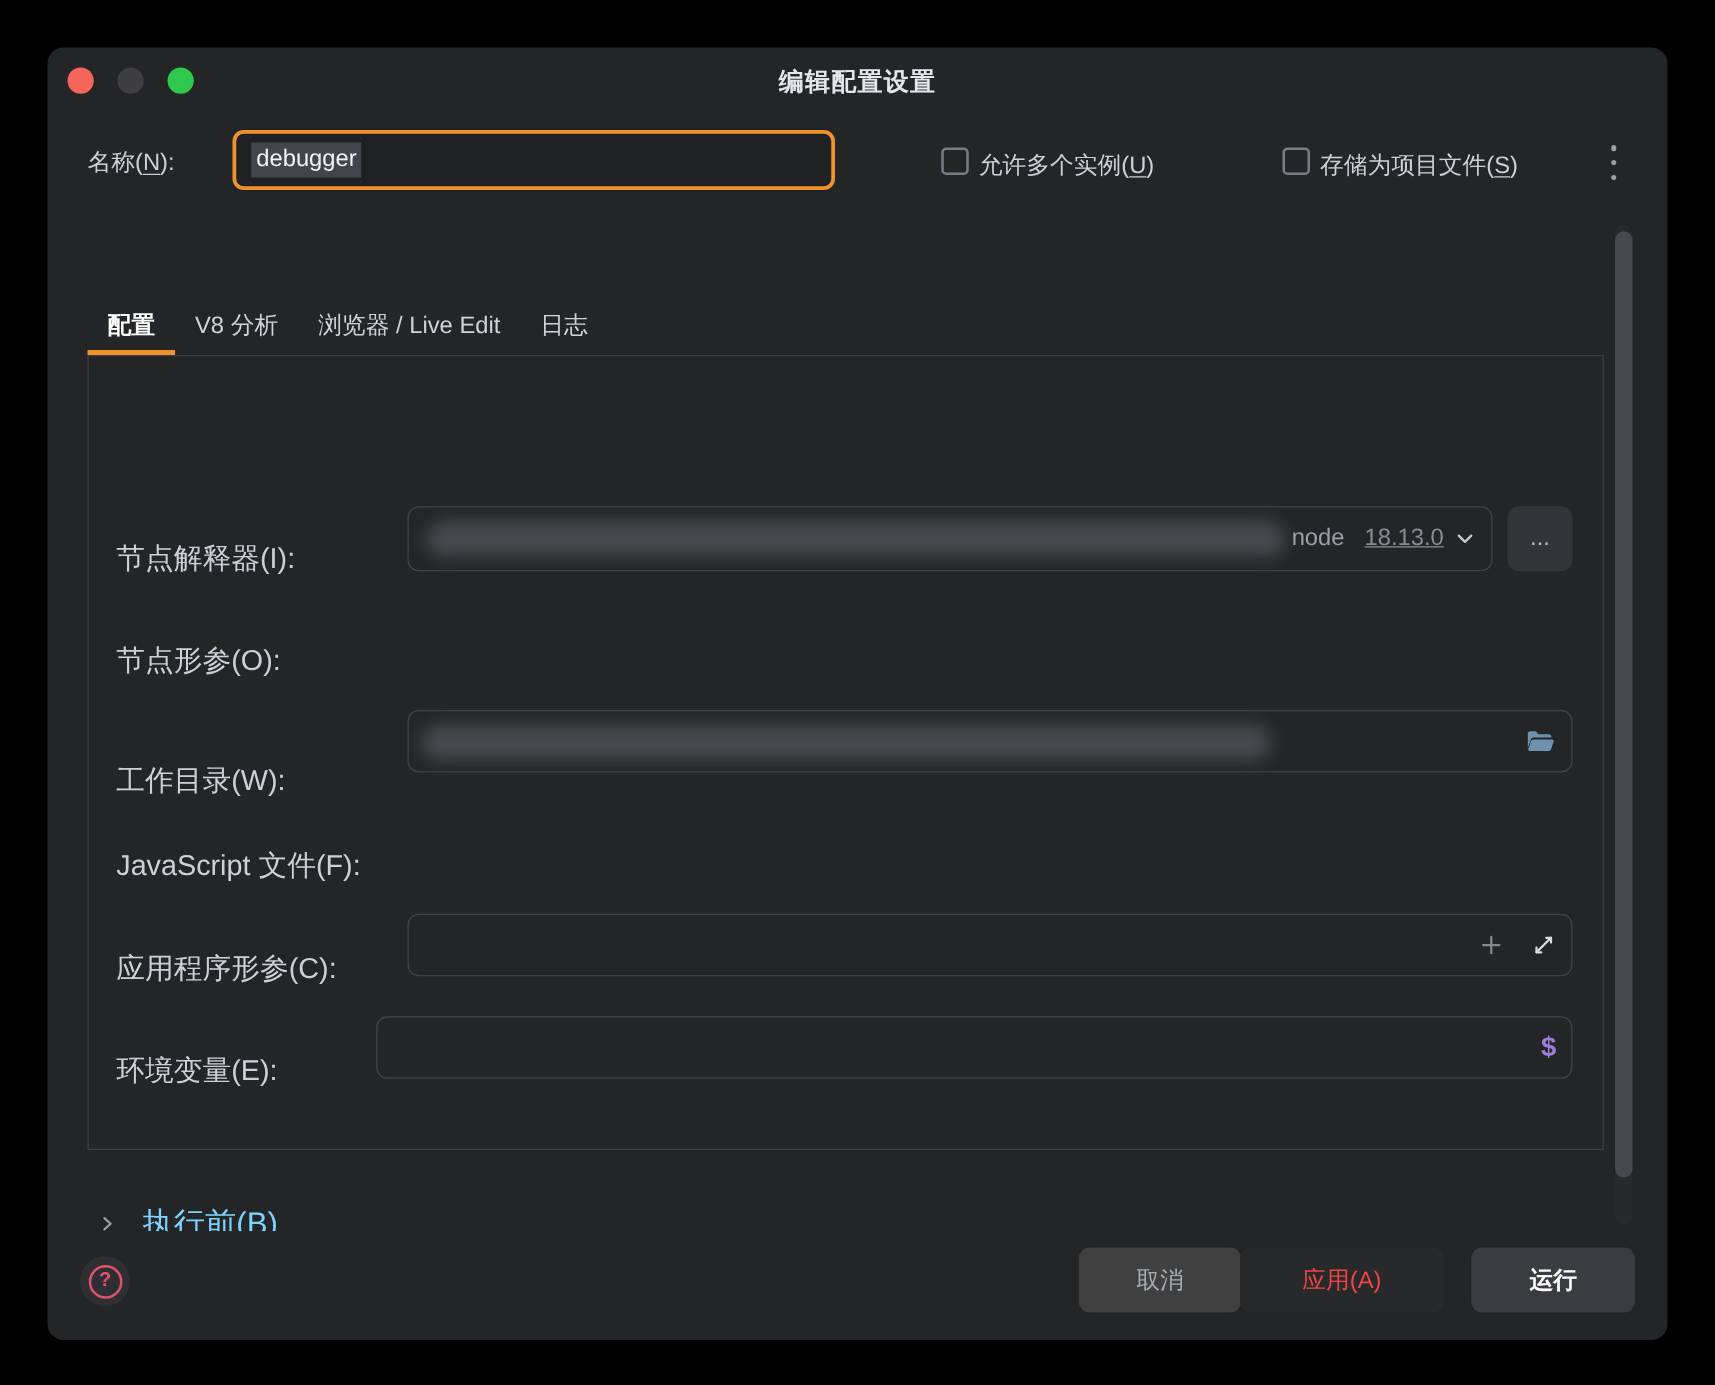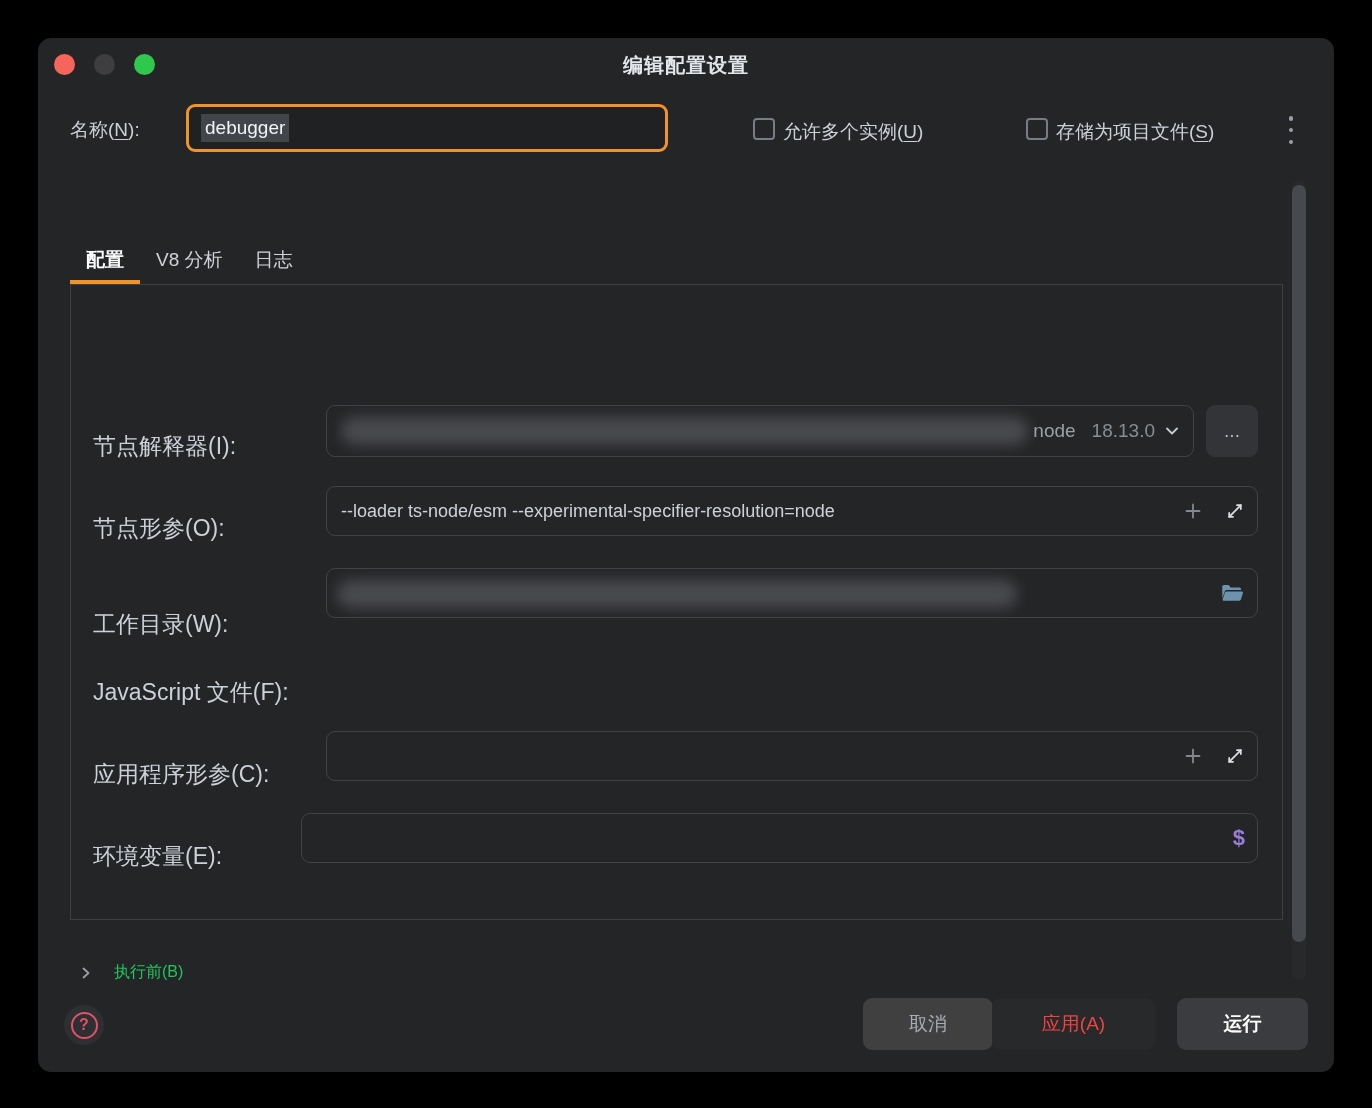--- a/index.html
+++ b/index.html
@@ -35,29 +35,29 @@
   .tab { padding:0 16px; height:48px; display:flex; align-items:center; font-size:19px; color:#CFD3D9; position:relative; cursor:pointer; }
   .tab.active { color:#FFFFFF; font-weight:700; }
   .tab.active::after { content:""; position:absolute; left:0; right:0; bottom:0; height:4px; background:#F0932D; }
   
   .panel { position:absolute; left:32px; top:104px; width:1213px; height:636px; border:1px solid #3E4144; background:transparent; }
   .frow-label { position:absolute; left:22px; color:#CCD1D8; font-size:23px; }
   .field { position:absolute; left:255px; width:932px; height:50px; border:1px solid #3F4347; border-radius:9px; display:flex; align-items:center; padding:0 14px; color:#CED2D8; font-size:18px; }
   .redact { position:absolute; top:11px; height:28px; border-radius:14px; background:#54575B; opacity:.75; filter:blur(7px); }
   .combo-right { position:absolute; right:12px; top:0; height:100%; display:flex; align-items:center; gap:16px; }
   .rt-name { color:#9AA0A6; font-size:19px; }
-  .rt-ver { color:#888E95; font-size:19px; }
+  .rt-ver { color:#888E95; font-size:19px;text-decoration:underline; }
   .icon-btns { position:absolute; right:12px; top:0; height:100%; display:flex; align-items:center; gap:22px; }
   .more-btn { position:absolute; left:1135px; width:52px; height:52px; border-radius:9px; background:#323437; color:#B9BDC3; font-size:19px; display:flex; align-items:center; justify-content:center; cursor:pointer; }
   .dollar { color:#9B7EDB; font-size:22px; font-weight:700; }
   
   .before-clip { position:absolute; left:32px; top:768px; width:420px; height:37px; overflow:hidden; }
   .before-row { position:absolute; top:14px; left:8px; display:flex; align-items:center; gap:20px; }
   .before-row .chev { color:#9AA0A6; }
-  .before-row .blabel { color:#22c55e; font-size:16px; }
+  .before-row .blabel { color:#7dd3fc; font-size:25px; }
   
   .sb-track { position:absolute; left:1254px; top:142px; width:14px; height:800px; background:#28292B; border-radius:7px; }
   .sb-thumb { position:absolute; left:1254px; top:147px; width:14px; height:757px; background:#46494D; border-radius:7px; }
   
   .help { position:absolute; left:26px; top:967px; width:40px; height:40px; border-radius:50%; background:#2E2F32; display:flex; align-items:center; justify-content:center; cursor:pointer; }
   .help-ring { width:27px; height:27px; border-radius:50%; border:2.5px solid #E0526A; color:#E0526A; font-size:16px; font-weight:700; display:flex; align-items:center; justify-content:center; }
   .btn { position:absolute; top:960px; height:52px; border-radius:9px; font-size:19px; display:flex; align-items:center; justify-content:center; cursor:pointer; }
   .btn-cancel { left:825px; width:130px; background:#404040; color:#A8ADB4; }
   .btn-apply { left:954px; width:163px; background:#28292B; color:#ef4444; }
   .btn-run { left:1139px; width:131px; background:#3B3C3F; color:#FFFFFF; font-weight:700; }
@@ -90,20 +90,23 @@
   <div class="viewport">
 
     <div class="tabs">
       <div class="tab active">
           <span>配置</span>
         </div>
       <div class="tab">
           <span>V8 分析</span>
         </div>
       <div class="tab">
+          <span>浏览器 / Live Edit</span>
+        </div>
+      <div class="tab">
           <span>日志</span>
         </div>
     </div>
 
     <div class="panel">
 
       <div class="frow-label" style="top:146px;">节点解释器(I):</div>
       <div class="field" style="top:120px; height:52px; width:868px;">
         <div class="redact" style="left:14px; right:165px;"></div>
         <div class="combo-right">
@@ -112,78 +115,58 @@
           <span style="margin-left:-8px;">
             <svg width="18" height="18" viewBox="0 0 18 18">
                 <path d="M4 6.5l5 5 5-5" fill="none" stroke="#C7CCD3" stroke-width="1.8" stroke-linecap="round" stroke-linejoin="round"></path>
               </svg>
           </span>
         </div>
       </div>
       <div class="more-btn" style="top:120px;">...</div>
 
       <div class="frow-label" style="top:228px;">节点形参(O):</div>
-      <div class="field" style="top:201px;">
-        <span>--loader ts-node/esm --experimental-specifier-resolution=node</span>
+
+      <div class="frow-label" style="top:324px;">工作目录(W):</div>
+      <div class="field" style="top:283px;">
+        <div class="redact" style="left:10px; width:680px;"></div>
+        <div class="icon-btns">
+          <span>
+            <svg width="26" height="26" viewBox="0 0 20 20">
+                <path fill="#6D92AE" d="M2.5 5.2c0-.8.6-1.4 1.4-1.4h3.6l1.5 1.9h6.6c.8 0 1.4.6 1.4 1.4v.6H6.1c-.8 0-1.5.5-1.7 1.3l-1.9 5V5.2z"></path>
+                <path fill="#6D92AE" d="M6 8.9h11.6c.6 0 1 .6.8 1.2l-1.5 4.7c-.2.7-.9 1.2-1.6 1.2H3.6c-.6 0-1-.6-.8-1.2l1.6-4.7C4.6 9.4 5.3 8.9 6 8.9z"></path>
+              </svg>
+          </span>
+        </div>
+      </div>
+
+      <div class="frow-label" style="top:392px;">JavaScript 文件(F):</div>
+
+      <div class="frow-label" style="top:474px;">应用程序形参(C):</div>
+      <div class="field" style="top:446px;">
+        <span></span>
         <div class="icon-btns">
           <span>
             <svg width="20" height="20" viewBox="0 0 20 20">
                 <path d="M10 3.5v13M3.5 10h13" stroke="#85898F" stroke-width="1.8" stroke-linecap="round"></path>
               </svg>
           </span>
           <span>
             <svg width="20" height="20" viewBox="0 0 20 20">
                 <g fill="none" stroke="#D9DCE1" stroke-width="1.8" stroke-linecap="round" stroke-linejoin="round">
                   <path d="M12 4.2h3.8V8"></path>
                   <path d="M15.8 4.2l-5.4 5.4"></path>
                   <path d="M8 15.8H4.2V12"></path>
                   <path d="M4.2 15.8l5.4-5.4"></path>
                 </g>
               </svg>
           </span>
         </div>
       </div>
 
-      <div class="frow-label" style="top:324px;">工作目录(W):</div>
-      <div class="field" style="top:283px;">
-        <div class="redact" style="left:10px; width:680px;"></div>
-        <div class="icon-btns">
-          <span>
-            <svg width="26" height="26" viewBox="0 0 20 20">
-                <path fill="#6D92AE" d="M2.5 5.2c0-.8.6-1.4 1.4-1.4h3.6l1.5 1.9h6.6c.8 0 1.4.6 1.4 1.4v.6H6.1c-.8 0-1.5.5-1.7 1.3l-1.9 5V5.2z"></path>
-                <path fill="#6D92AE" d="M6 8.9h11.6c.6 0 1 .6.8 1.2l-1.5 4.7c-.2.7-.9 1.2-1.6 1.2H3.6c-.6 0-1-.6-.8-1.2l1.6-4.7C4.6 9.4 5.3 8.9 6 8.9z"></path>
-              </svg>
-          </span>
-        </div>
-      </div>
-
-      <div class="frow-label" style="top:392px;">JavaScript 文件(F):</div>
-
-      <div class="frow-label" style="top:474px;">应用程序形参(C):</div>
-      <div class="field" style="top:446px;">
-        <span></span>
-        <div class="icon-btns">
-          <span>
-            <svg width="20" height="20" viewBox="0 0 20 20">
-                <path d="M10 3.5v13M3.5 10h13" stroke="#85898F" stroke-width="1.8" stroke-linecap="round"></path>
-              </svg>
-          </span>
-          <span>
-            <svg width="20" height="20" viewBox="0 0 20 20">
-                <g fill="none" stroke="#D9DCE1" stroke-width="1.8" stroke-linecap="round" stroke-linejoin="round">
-                  <path d="M12 4.2h3.8V8"></path>
-                  <path d="M15.8 4.2l-5.4 5.4"></path>
-                  <path d="M8 15.8H4.2V12"></path>
-                  <path d="M4.2 15.8l5.4-5.4"></path>
-                </g>
-              </svg>
-          </span>
-        </div>
-      </div>
-
       <div class="frow-label" style="top:556px;">环境变量(E):</div>
       <div class="field" style="top:528px; left:230px; width:957px;">
         <span></span>
         <div class="icon-btns">
           <span class="dollar">$</span>
         </div>
       </div>
 
     </div>
 

